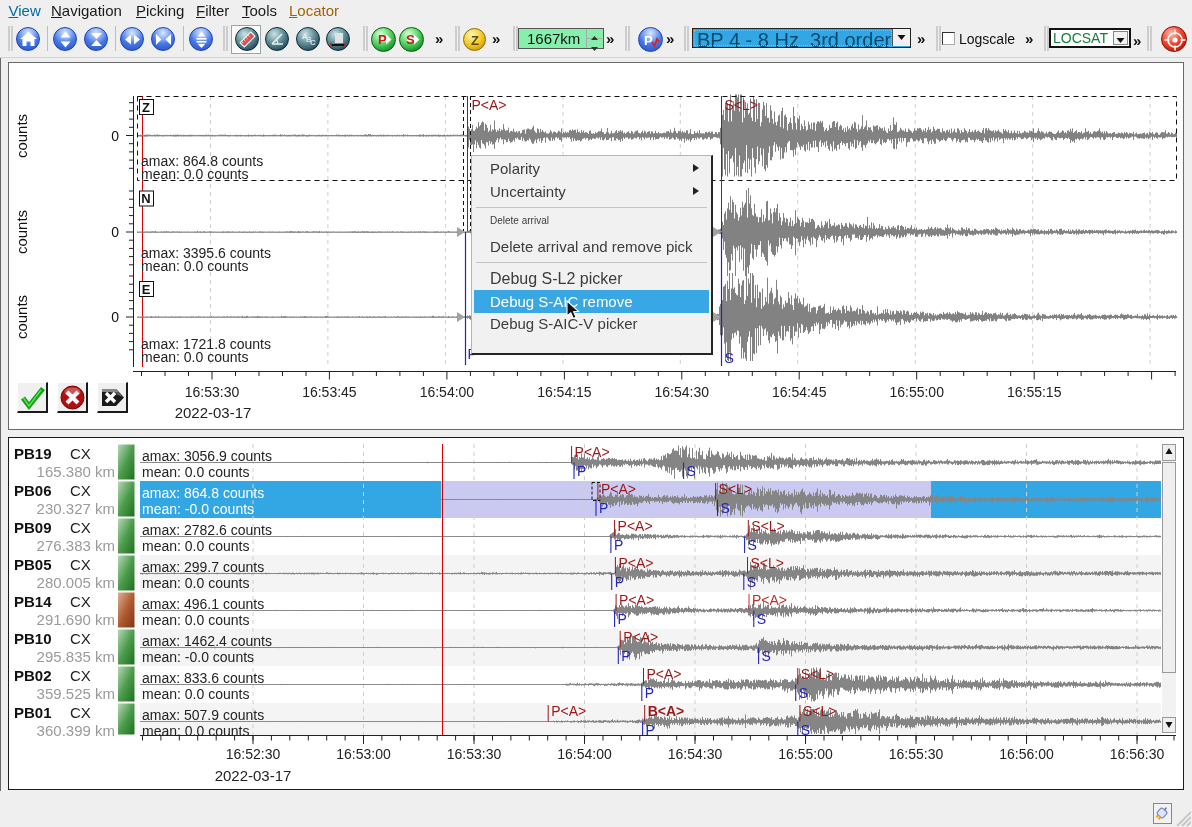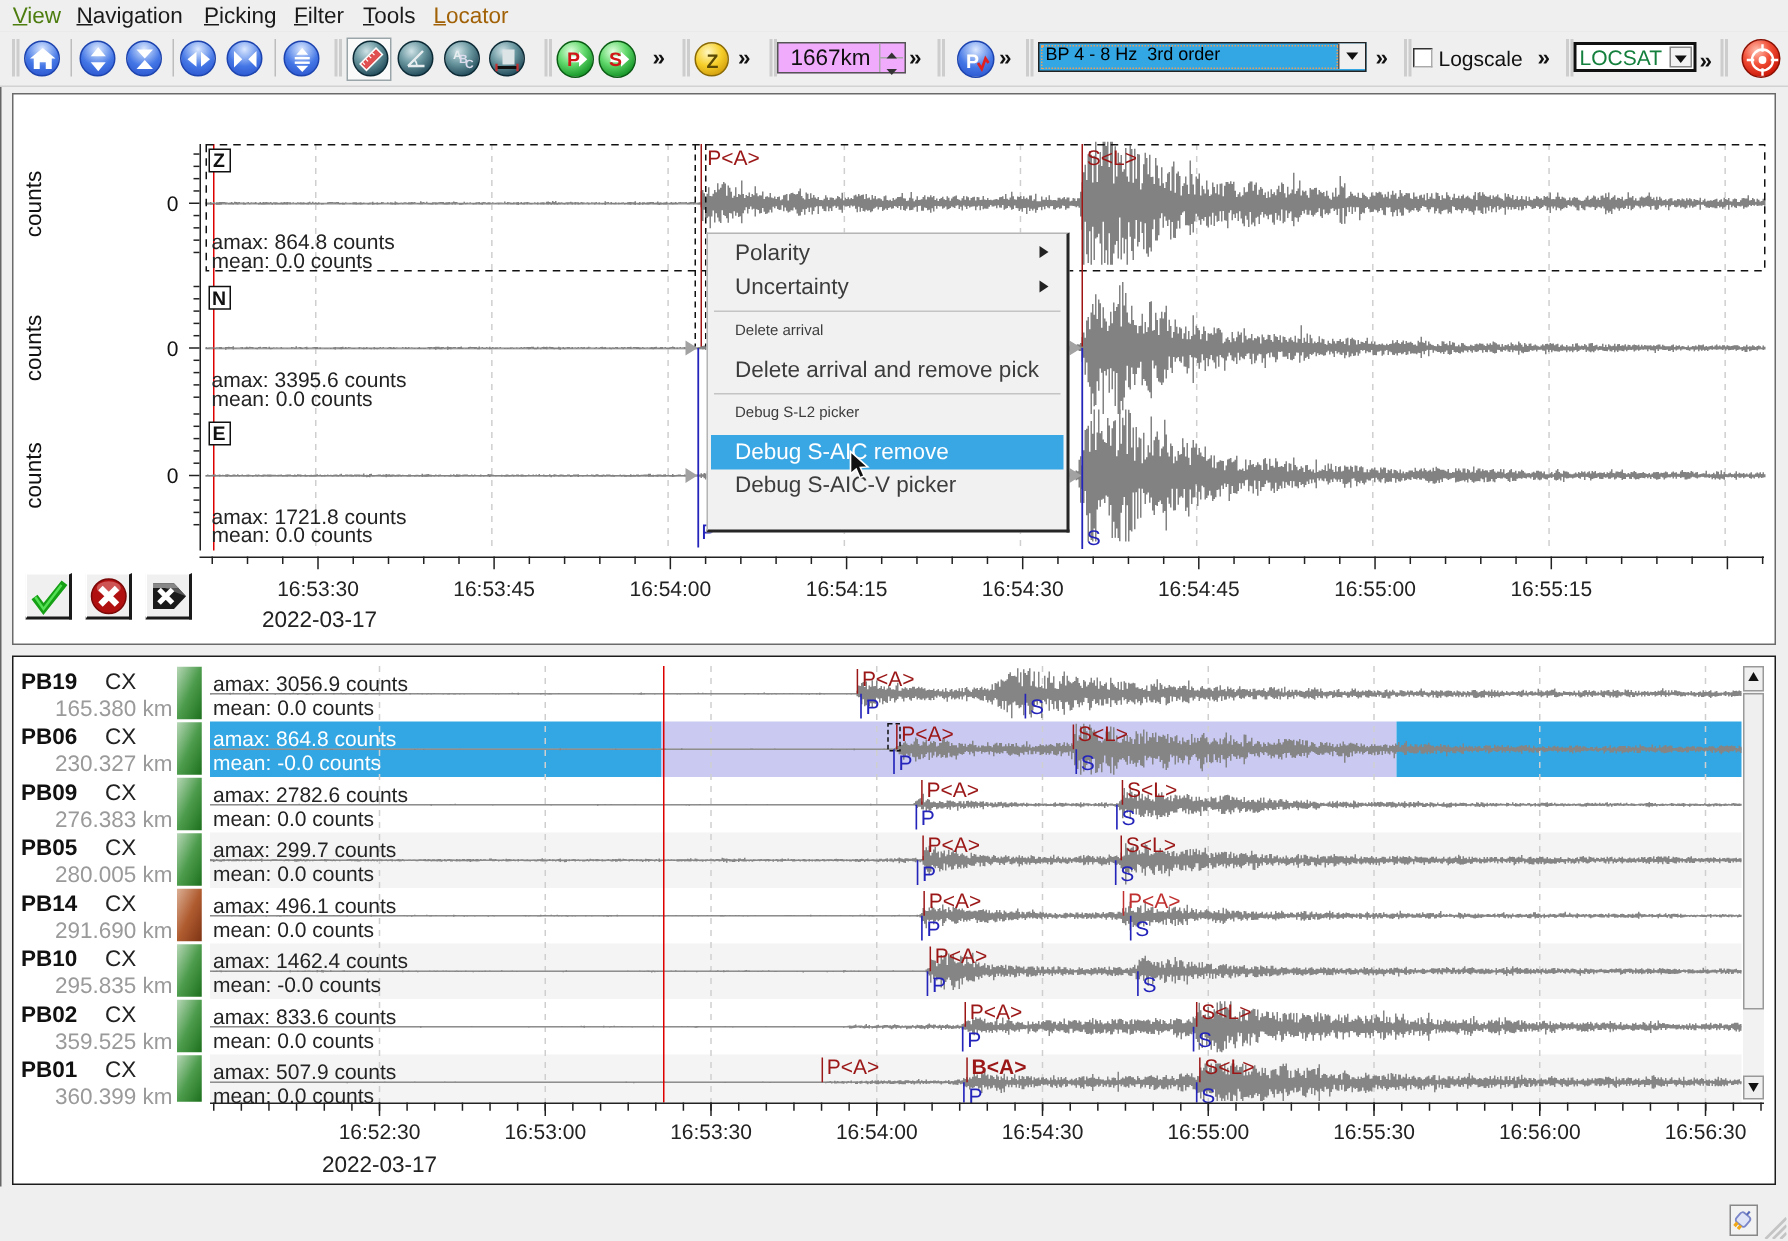--- a/index.html
+++ b/index.html
@@ -1,21 +1,21 @@
 <!DOCTYPE html>
 <html><head><meta charset="utf-8"><style>
 * { margin:0; padding:0; }
 html,body { width:1192px; height:827px; background:#efefef; font-family:"Liberation Sans", sans-serif; position:relative; overflow:hidden; }
 .chev { position:absolute; font-size:15px; font-weight:bold; color:#111; }
 svg text { font-family:"Liberation Sans", sans-serif; fill-opacity:0.999; }
 </style></head>
 <body>
 <div style="position:absolute;left:0;top:57px;width:1px;height:734px;background:#666"></div>
 <div style="position:absolute;left:0;top:0;width:1192px;height:21px;background:#efefef;border-bottom:1px solid #dcdcdc">
-  <div style="position:absolute;left:8.5px;top:2px;font-size:15px;color:#4d7c0f"><u>V</u>iew</div>
+  <div style="position:absolute;left:8.5px;top:2px;font-size:15px;color:#0369a1"><u>V</u>iew</div>
   <div style="position:absolute;left:51px;top:2px;font-size:15px;color:#1a1a1a"><u>N</u>avigation</div>
   <div style="position:absolute;left:136px;top:2px;font-size:15px;color:#1a1a1a"><u>P</u>icking</div>
   <div style="position:absolute;left:196px;top:2px;font-size:15px;color:#1a1a1a"><u>F</u>ilter</div>
   <div style="position:absolute;left:242px;top:2px;font-size:15px;color:#1a1a1a"><u>T</u>ools</div>
   <div style="position:absolute;left:289px;top:2px;font-size:15px;color:#a16207"><u>L</u>ocator</div>
 </div>
 <div style="position:absolute;left:0;top:21px;width:1192px;height:36px;background:#efefef;border-bottom:1px solid #d2d2d2"></div>
 <div style="position:absolute;left:8px;top:26px;width:5px;height:25px;border-left:2px solid #cdcdcd;border-right:2px solid #cdcdcd;box-sizing:border-box"></div>
 <div style="position:absolute;left:223px;top:26px;width:5px;height:25px;border-left:2px solid #cdcdcd;border-right:2px solid #cdcdcd;box-sizing:border-box"></div>
 <div style="position:absolute;left:363px;top:26px;width:5px;height:25px;border-left:2px solid #cdcdcd;border-right:2px solid #cdcdcd;box-sizing:border-box"></div>
@@ -107,39 +107,39 @@
       <text x="6" y="16" font-size="13" font-weight="bold" fill="#d01818" font-family="Liberation Sans">S</text>
     </svg>
   </div>
 <div class="chev" style="left:435px;top:30px">»</div>
 <div style="position:absolute;left:463.0px;top:27.5px;width:23.0px;height:23.0px;border-radius:50%;background:radial-gradient(circle at 38% 28%, #fff7c0 0%, #f6cf2a 45%, #cf9a0a 85%, #a87a06 100%);border:1px solid #8a6a05;box-sizing:border-box">
     <svg style="position:absolute;left:0px;top:0px" width="23" height="23" viewBox="0 0 23 23">
       <text x="7" y="16" font-size="13" font-weight="bold" fill="#5a4a04" font-family="Liberation Sans">Z</text>
     </svg>
   </div>
 <div class="chev" style="left:492px;top:30px">»</div>
-<div style="position:absolute;left:518px;top:28px;width:86px;height:21px;background:#f0abfc;border:1px solid #555;box-sizing:border-box">
+<div style="position:absolute;left:518px;top:28px;width:86px;height:21px;background:#86efac;border:1px solid #555;box-sizing:border-box">
     <div style="position:absolute;left:8px;top:1px;font-size:15px;color:#111">1667km</div>
     <div style="position:absolute;right:1px;top:0px;width:15px;height:9px;border-left:1px solid #aaa;border-bottom:1px solid #aaa"><svg width="15" height="9">
         <path d="M7.5,2 L11,6 H4 Z" fill="#333"></path>
       </svg></div>
     <div style="position:absolute;right:1px;bottom:0px;width:15px;height:9px;border-left:1px solid #aaa"><svg width="15" height="9">
         <path d="M7.5,7 L4,3 H11 Z" fill="#333"></path>
       </svg></div>
   </div>
 <div class="chev" style="left:606px;top:30px">»</div>
 <div style="position:absolute;left:638.2px;top:26.5px;width:25.0px;height:25.0px;border-radius:50%;background:radial-gradient(circle at 50% 22%, #dbe8ff 0%, #8fb0f2 28%, #4577e6 55%, #2f5bd2 85%, #2a52c0 100%);border:1px solid #1c43ae;box-sizing:border-box">
     <svg style="position:absolute;left:0px;top:0px" width="25" height="25" viewBox="0 0 25 25">
       <text x="5" y="17" font-size="13" font-weight="bold" fill="#fff" font-family="Liberation Sans">P</text>
       <path d="M13,14 l2.5,4 l2.5,-7 l2,3" stroke="#e02020" stroke-width="1.8" fill="none"></path>
     </svg>
   </div>
 <div class="chev" style="left:666px;top:30px">»</div>
 <div style="position:absolute;left:692px;top:28px;width:219px;height:20px;background:#33a7e3;border:1.5px solid #222;box-sizing:border-box">
-    <div style="position:absolute;left:4px;top:0px;font-size:12px;color:#000000;white-space:pre">BP 4 - 8 Hz  3rd order</div>
+    <div style="position:absolute;left:4px;top:0px;font-size:20px;color:#0c4a6e;white-space:pre">BP 4 - 8 Hz  3rd order</div>
     <div style="position:absolute;right:0;top:0;width:17px;height:17px;background:#f0f0f0;border-left:1px solid #555"><svg width="17" height="17">
         <path d="M8.5,11 L4.5,6 H12.5 Z" fill="#111"></path>
       </svg></div>
     <div style="position:absolute;left:1px;top:1px;right:18px;bottom:1px;border:1px dotted #e8a060"></div>
   </div>
 <div class="chev" style="left:917px;top:30px">»</div>
 <div style="position:absolute;left:942px;top:32px;width:13px;height:13px;background:#fff;border-top:1.5px solid #333;border-left:1.5px solid #333;border-right:1px solid #aaa;border-bottom:1px solid #aaa;box-sizing:border-box"></div>
 <div style="position:absolute;left:959px;top:31px;font-size:14px;color:#111">Logscale</div>
 <div class="chev" style="left:1025px;top:30px">»</div>
 <div style="position:absolute;left:1049px;top:28px;width:82px;height:20px;background:#fff;border:2px solid #111;box-sizing:border-box">
@@ -562,21 +562,21 @@
 </div>
 <div style="position:absolute;left:471px;top:155px;width:242px;height:200px;background:#f1f1f1;border:1px solid #b5b5b5;border-right:2.5px solid #262626;border-bottom:2.5px solid #262626;box-sizing:border-box;z-index:50">
 <div style="position:absolute;left:18px;top:4.0px;font-size:15px;color:#3c3c3c">Polarity</div>
 <div style="position:absolute;right:12px;top:8.0px;width:0;height:0;border-left:6px solid #222;border-top:4.5px solid transparent;border-bottom:4.5px solid transparent"></div>
 <div style="position:absolute;left:18px;top:26.5px;font-size:15px;color:#3c3c3c">Uncertainty</div>
 <div style="position:absolute;right:12px;top:30.5px;width:0;height:0;border-left:6px solid #222;border-top:4.5px solid transparent;border-bottom:4.5px solid transparent"></div>
 <div style="position:absolute;left:4px;right:4px;top:51.0px;height:1px;background:#c4c4c4"></div>
 <div style="position:absolute;left:18px;top:59.0px;font-size:10px;color:#3c3c3c">Delete arrival</div>
 <div style="position:absolute;left:18px;top:81.5px;font-size:15px;color:#3c3c3c">Delete arrival and remove pick</div>
 <div style="position:absolute;left:4px;right:4px;top:106.0px;height:1px;background:#c4c4c4"></div>
-<div style="position:absolute;left:18px;top:114.0px;font-size:10px;color:#3c3c3c">Debug S-L2 picker</div>
+<div style="position:absolute;left:18px;top:114.0px;font-size:16px;color:#3c3c3c">Debug S-L2 picker</div>
 <div style="position:absolute;left:2px;right:2px;top:134.0px;height:22.5px;background:#3aa7e5"></div>
 <div style="position:absolute;left:18px;top:136.5px;font-size:15px;color:#fff">Debug S-AIC remove</div>
 <div style="position:absolute;left:18px;top:159.0px;font-size:15px;color:#3c3c3c">Debug S-AIC-V picker</div>
 </div>
 <svg style="position:absolute;left:566px;top:300px;z-index:60" width="20" height="22" viewBox="0 0 20 22">
     <path d="M1,1 L1,16 L4.8,12.8 L7.3,18.5 L10.1,17.3 L7.6,11.7 L12.5,11.3 Z" fill="#111" stroke="#fff" stroke-width="1.1"></path>
   </svg>
 <div style="position:absolute;left:1153px;top:803px;width:19px;height:21px;background:#f2f2f2;border:1px solid #888;box-sizing:border-box"><svg width="18" height="20" viewBox="0 0 18 20">
       <g transform="rotate(40 8 9)">
         <rect x="4" y="5" width="8" height="8" rx="2" fill="#dfe4f7" stroke="#7a86c8" stroke-width="1.2"></rect>

